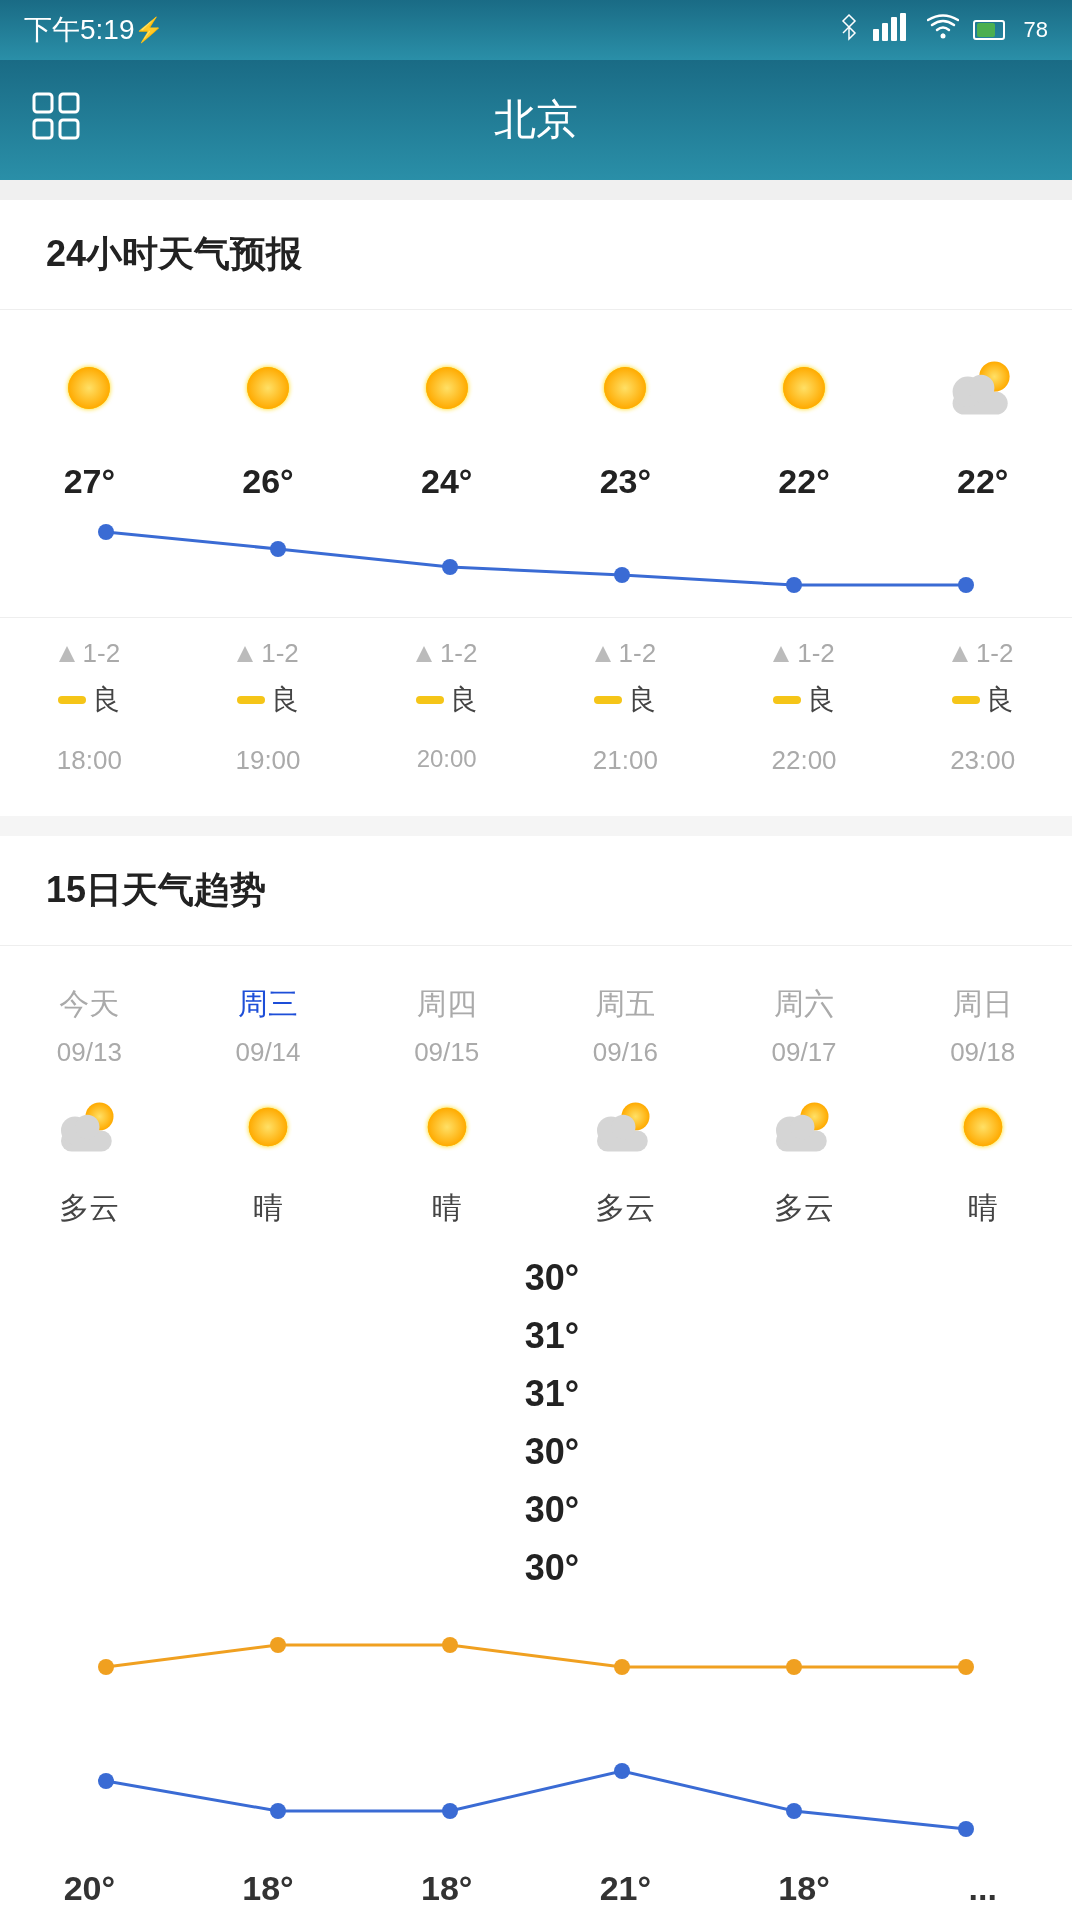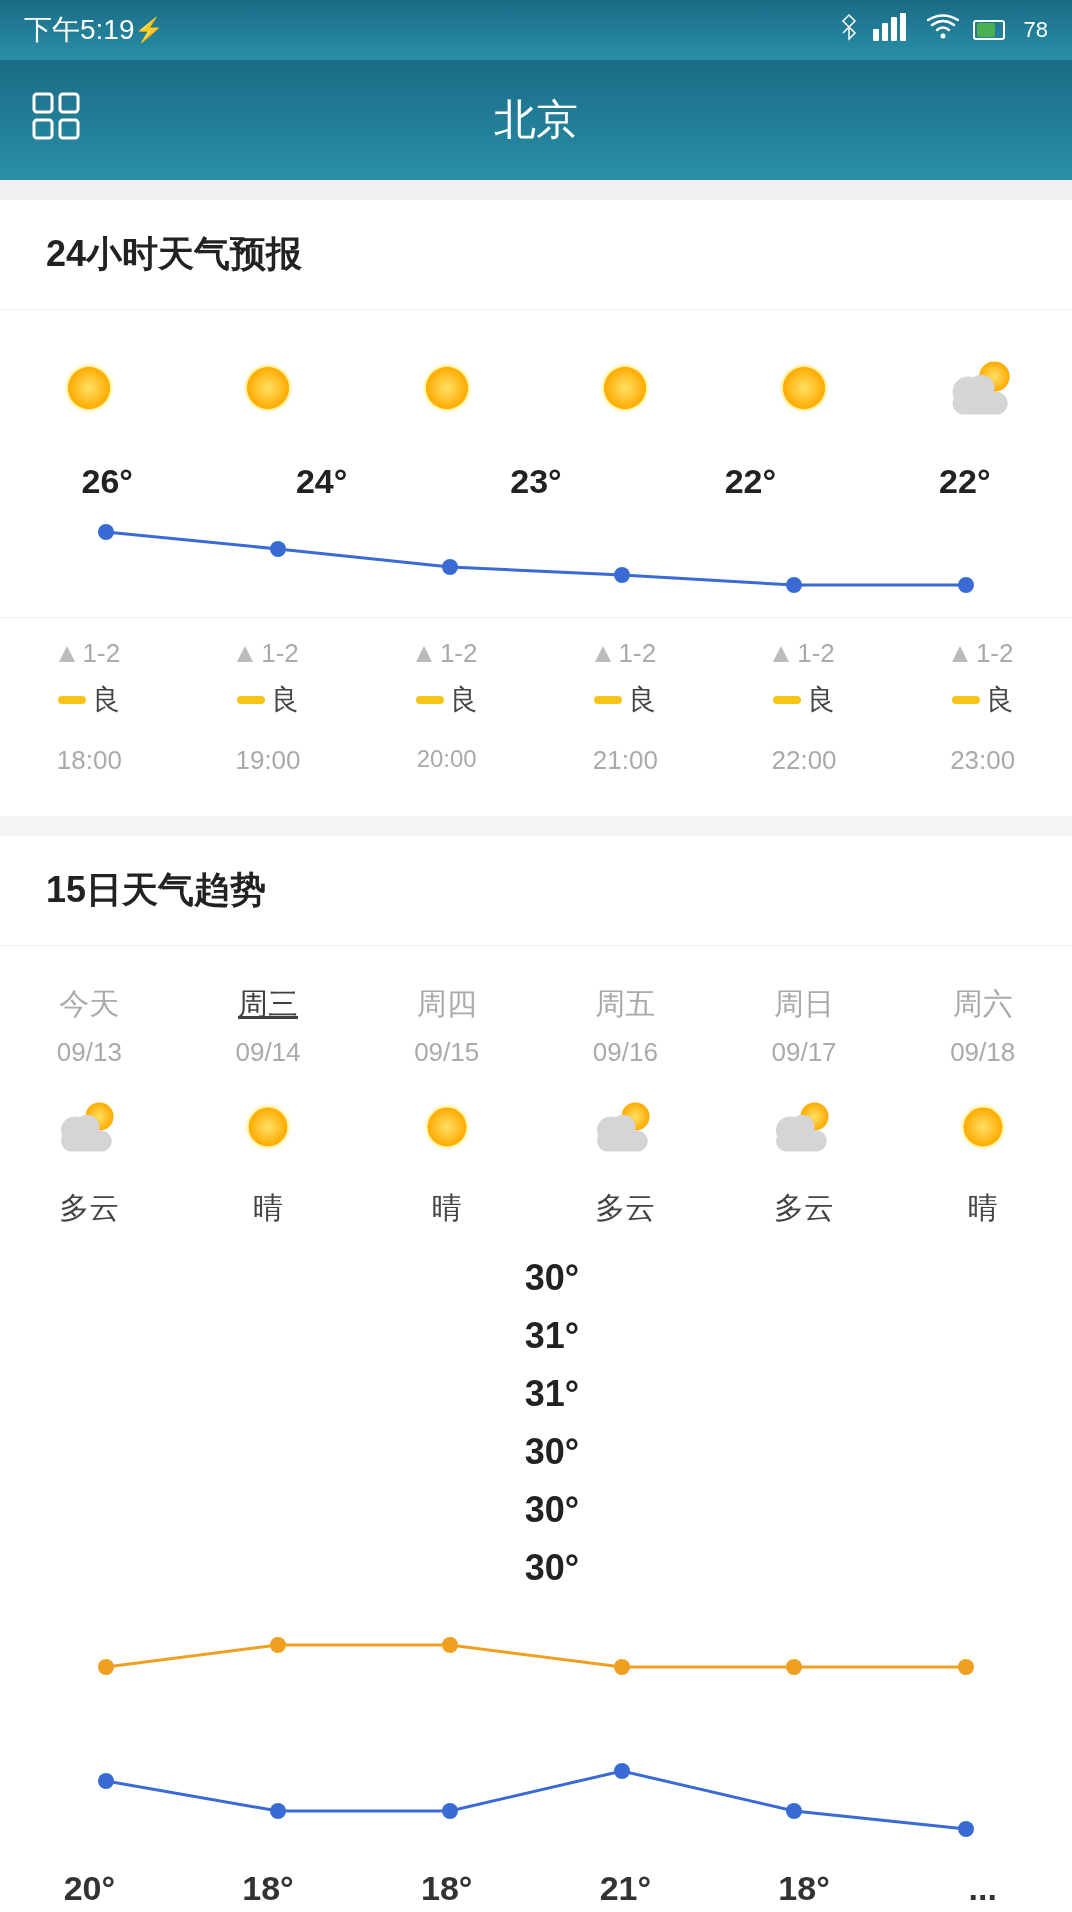--- a/index.html
+++ b/index.html
@@ -248,20 +248,21 @@
     <rect x="8" y="44" width="58" height="24" rx="12" fill="#d5d5d5"></rect>
     <circle cx="24" cy="44" r="16" fill="#d5d5d5"></circle>
     <circle cx="38" cy="40" r="14" fill="#d5d5d5"></circle>
   </svg>
           </div>
         </div>
     </div>
 
     <div style="position:relative;">
       <div id="hourly-temps" style="display:flex;">
+          <div style="flex: 1 1 0%; text-align: center; font-size: 34px; font-weight: bold; color: rgb(34, 34, 34); padding: 16px 0px 6px;">27°</div>
           <div style="flex: 1 1 0%; text-align: center; font-size: 34px; font-weight: bold; color: rgb(34, 34, 34); padding: 16px 0px 6px;">26°</div>
           <div style="flex: 1 1 0%; text-align: center; font-size: 34px; font-weight: bold; color: rgb(34, 34, 34); padding: 16px 0px 6px;">24°</div>
           <div style="flex: 1 1 0%; text-align: center; font-size: 34px; font-weight: bold; color: rgb(34, 34, 34); padding: 16px 0px 6px;">23°</div>
           <div style="flex: 1 1 0%; text-align: center; font-size: 34px; font-weight: bold; color: rgb(34, 34, 34); padding: 16px 0px 6px;">22°</div>
           <div style="flex: 1 1 0%; text-align: center; font-size: 34px; font-weight: bold; color: rgb(34, 34, 34); padding: 16px 0px 6px;">22°</div>
         </div>
       <div style="padding:0 20px 10px; overflow:hidden;">
         <svg id="hourly-svg" width="1032" height="100" viewBox="0 0 1032 100" class="full-svg">
           <defs>
             <linearGradient id="lineGrad" x1="0" y1="0" x2="1" y2="0">
@@ -342,25 +343,25 @@
         <div style="flex: 1 1 0%; text-align: center; font-size: 26px; color: rgb(170, 170, 170); padding: 10px 0px;">23:00</div>
       </div>
   </div>
 
   <div class="daily-section">
     <div class="section-title">15日天气趋势</div>
 
     <div style="display:flex; border-top:1px solid #eee; padding:30px 0 0;">
       <div id="daily-names" style="display:flex; width:100%;">
           <div style="flex: 1 1 0%; display: flex; align-items: center; justify-content: center; font-size: 30px; color: rgb(170, 170, 170); padding: 8px 0px;">今天</div>
-          <div style="flex: 1 1 0%; display: flex; align-items: center; justify-content: center; font-size: 30px; color: #404040; padding: 8px 0px; text-decoration: underline;">周三</div>
+          <div style="flex: 1 1 0%; display: flex; align-items: center; justify-content: center; font-size: 30px; color: #1d4ed8; padding: 8px 0px;">周三</div>
           <div style="flex: 1 1 0%; display: flex; align-items: center; justify-content: center; font-size: 30px; color: rgb(170, 170, 170); padding: 8px 0px;">周四</div>
           <div style="flex: 1 1 0%; display: flex; align-items: center; justify-content: center; font-size: 30px; color: rgb(170, 170, 170); padding: 8px 0px;">周五</div>
+          <div style="flex: 1 1 0%; display: flex; align-items: center; justify-content: center; font-size: 30px; color: rgb(170, 170, 170); padding: 8px 0px;">周六</div>
           <div style="flex: 1 1 0%; display: flex; align-items: center; justify-content: center; font-size: 30px; color: rgb(170, 170, 170); padding: 8px 0px;">周日</div>
-          <div style="flex: 1 1 0%; display: flex; align-items: center; justify-content: center; font-size: 30px; color: rgb(170, 170, 170); padding: 8px 0px;">周六</div>
         </div>
     </div>
 
     <div id="daily-dates" style="display:flex; width:100%;">
         <div style="flex: 1 1 0%; display: flex; align-items: center; justify-content: center; font-size: 26px; color: rgb(170, 170, 170); padding: 4px 0px;">09/13</div>
         <div style="flex: 1 1 0%; display: flex; align-items: center; justify-content: center; font-size: 26px; color: rgb(170, 170, 170); padding: 4px 0px;">09/14</div>
         <div style="flex: 1 1 0%; display: flex; align-items: center; justify-content: center; font-size: 26px; color: rgb(170, 170, 170); padding: 4px 0px;">09/15</div>
         <div style="flex: 1 1 0%; display: flex; align-items: center; justify-content: center; font-size: 26px; color: rgb(170, 170, 170); padding: 4px 0px;">09/16</div>
         <div style="flex: 1 1 0%; display: flex; align-items: center; justify-content: center; font-size: 26px; color: rgb(170, 170, 170); padding: 4px 0px;">09/17</div>
         <div style="flex: 1 1 0%; display: flex; align-items: center; justify-content: center; font-size: 26px; color: rgb(170, 170, 170); padding: 4px 0px;">09/18</div>

